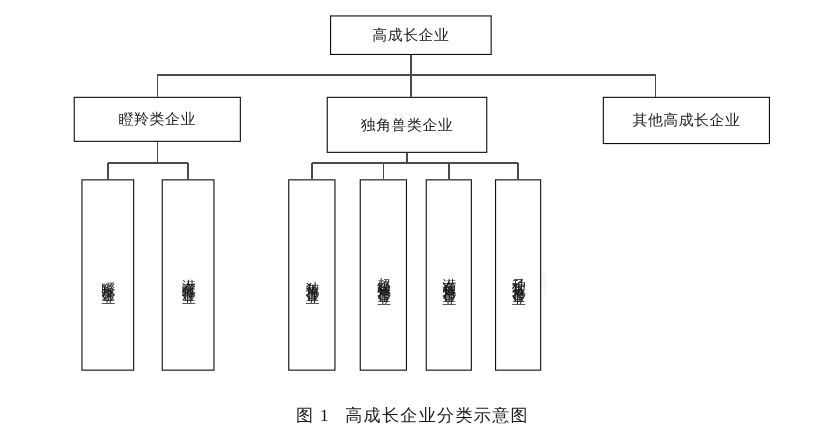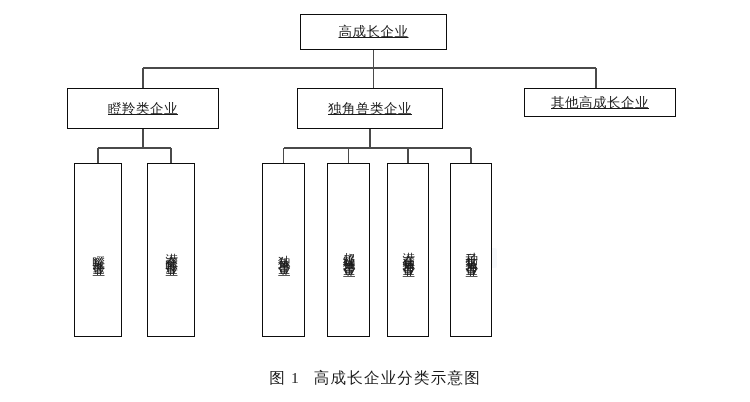--- a/index.html
+++ b/index.html
@@ -44,21 +44,20 @@
     align-items: center;
     justify-content: center;
   }
 
   
   .node.horiz .node-label {
     font-size: 13.5px;
     line-height: 1.15;
     letter-spacing: 0.5px;
     white-space: nowrap;
-    text-decoration: underline;
   }
 
   
   .node.vert {
     align-items: center;
     justify-content: center;
   }
   .node.vert .node-label {
     writing-mode: vertical-rl;
     text-orientation: upright;
@@ -126,25 +125,25 @@
   <div id="watermark"></div>
 
   <div class="node horiz" style="left:300px; top:14px; width:147px; height:36px;">
     <span class="node-label">高成长企业</span>
   </div>
 
   <div class="node horiz" style="left:67px; top:88px; width:152px; height:41px;">
     <span class="node-label">瞪羚类企业</span>
   </div>
 
-  <div class="node horiz" style="left:297px; top:88px; width:146px; height:41px;">
+  <div class="node horiz" style="left:297px; top:88px; width:146px; height:51px;">
     <span class="node-label">独角兽类企业</span>
   </div>
 
-  <div class="node horiz" style="left:524px; top:88px; width:152px; height:29px;">
+  <div class="node horiz" style="left:548px; top:88px; width:152px; height:43px;">
     <span class="node-label">其他高成长企业</span>
   </div>
 
   <div class="node vert" style="left:74px; top:163px; width:48px; height:174px;">
     <span class="node-label">瞪羚类企业</span>
   </div>
 
   <div class="node vert" style="left:147px; top:163px; width:48px; height:174px;">
     <span class="node-label">潜在瞪羚企业</span>
   </div>

